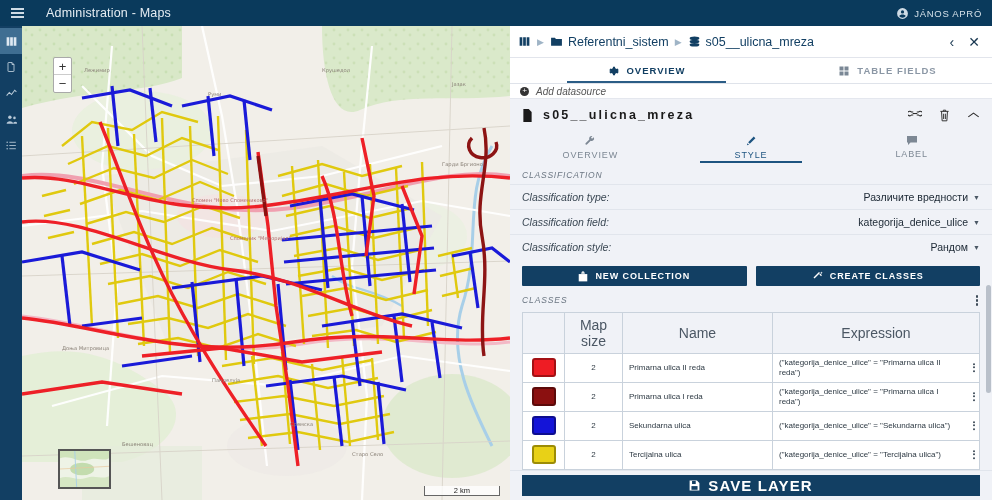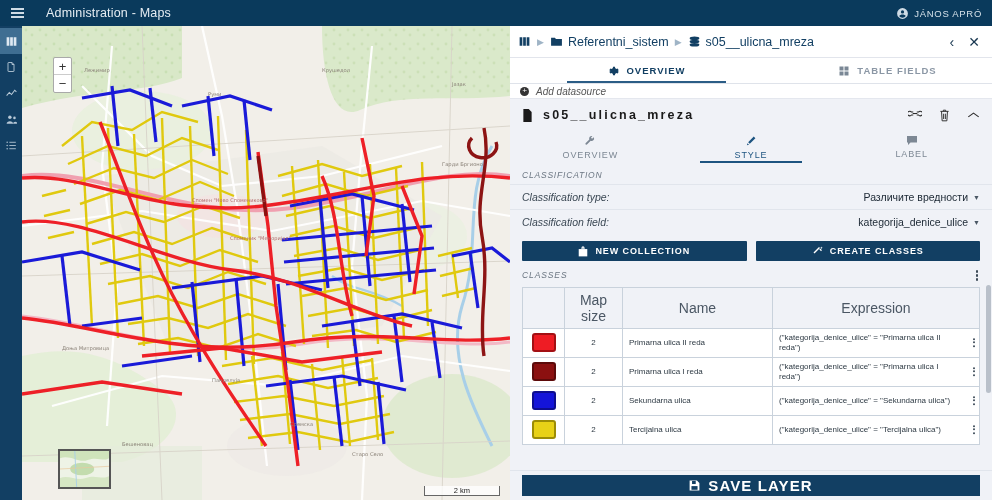--- a/index.html
+++ b/index.html
@@ -492,20 +492,27 @@
           <span class="caret">▼</span>
         </span>
       </div>
       <div class="prop-row">
         <span class="prop-label">Classification field:</span>
         <span class="prop-value">
           <span>kategorija_denice_ulice</span>
           <span class="caret">▼</span>
         </span>
       </div>
+      <div class="prop-row">
+        <span class="prop-label">Classification style:</span>
+        <span class="prop-value">
+          <span>Рандом</span>
+          <span class="caret">▼</span>
+        </span>
+      </div>
 
       <div class="btn-row">
         <button class="btn">
           <svg width="10" height="11" viewBox="0 0 16 18" fill="#fff">
             <path d="M1 5h14v12H1z"></path>
               <path d="M5.5 5V3a2.5 2.5 0 015 0v2h-2V3a.5.5 0 00-1 0v2z"></path>
           </svg>
           <span>NEW COLLECTION</span>
         </button>
         <button class="btn">

